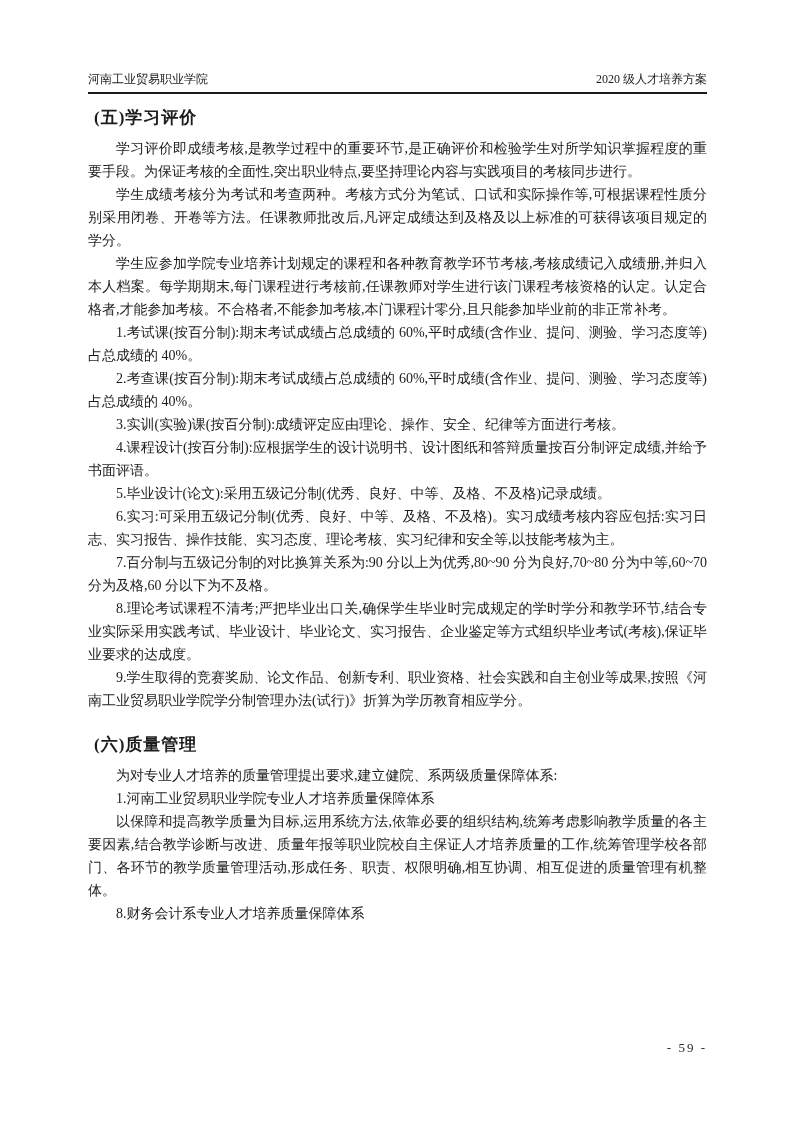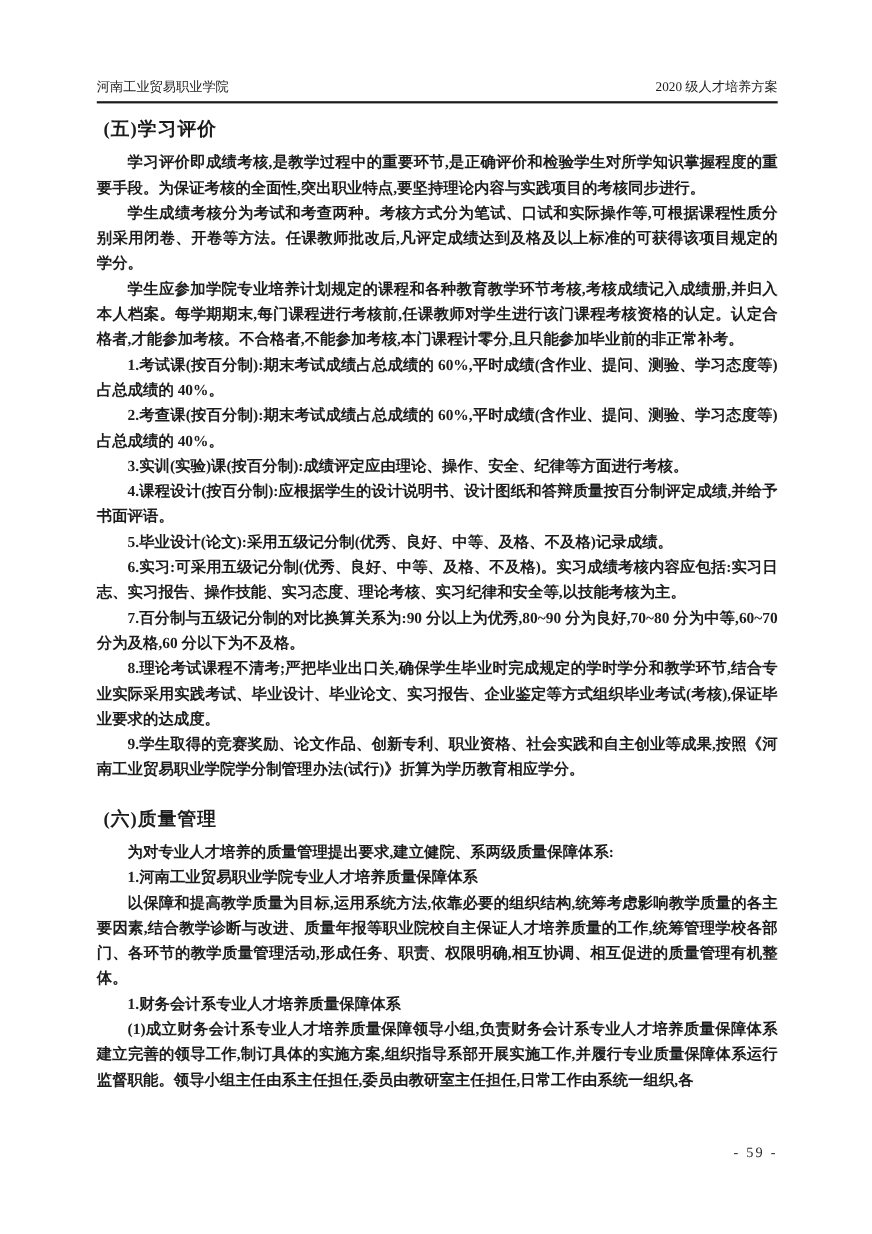--- a/index.html
+++ b/index.html
@@ -39,21 +39,20 @@
     margin-top: 21px;
     font-family: Liberation Serif, serif;
   }
   p.body-par {
     font-size: 14px;
     line-height: 23px;
     margin: 0;
     text-indent: 2em;
     text-align: justify;
     word-break: break-all;
-    font-weight: bold;
   }
   .page-footer {
     position: absolute;
     right: 86px;
     bottom: 66px;
     font-size: 13px;
     color: #2a2a2a;
     letter-spacing: 2px;
   }
 </style>
@@ -80,20 +79,19 @@
   <p class="body-par">6.实习:可采用五级记分制(优秀、良好、中等、及格、不及格)。实习成绩考核内容应包括:实习日志、实习报告、操作技能、实习态度、理论考核、实习纪律和安全等,以技能考核为主。</p>
   <p class="body-par">7.百分制与五级记分制的对比换算关系为:90 分以上为优秀,80~90 分为良好,70~80 分为中等,60~70 分为及格,60 分以下为不及格。</p>
   <p class="body-par">8.理论考试课程不清考;严把毕业出口关,确保学生毕业时完成规定的学时学分和教学环节,结合专业实际采用实践考试、毕业设计、毕业论文、实习报告、企业鉴定等方式组织毕业考试(考核),保证毕业要求的达成度。</p>
   <p class="body-par">9.学生取得的竞赛奖励、论文作品、创新专利、职业资格、社会实践和自主创业等成果,按照《河南工业贸易职业学院学分制管理办法(试行)》折算为学历教育相应学分。</p>
 
   <h2 class="sec-title sec-title-2">(六)质量管理</h2>
 
   <p class="body-par">为对专业人才培养的质量管理提出要求,建立健院、系两级质量保障体系:</p>
   <p class="body-par">1.河南工业贸易职业学院专业人才培养质量保障体系</p>
   <p class="body-par">以保障和提高教学质量为目标,运用系统方法,依靠必要的组织结构,统筹考虑影响教学质量的各主要因素,结合教学诊断与改进、质量年报等职业院校自主保证人才培养质量的工作,统筹管理学校各部门、各环节的教学质量管理活动,形成任务、职责、权限明确,相互协调、相互促进的质量管理有机整体。</p>
-  <p class="body-par">1.财务会计系专业人才培养质量保障体系</p>
-  <p class="body-par">(1)成立财务会计系专业人才培养质量保障领导小组,负责财务会计系专业人才培养质量保障体系建立完善的领导工作,制订具体的实施方案,组织指导系部开展实施工作,并履行专业质量保障体系运行监督职能。领导小组主任由系主任担任,委员由教研室主任担任,日常工作由系统一组织,各</p>
+  <p class="body-par">8.财务会计系专业人才培养质量保障体系</p>
 
   <div class="page-footer">
     <span>- 59 -</span>
   </div>
 
 </div>
 
 </body></html>

